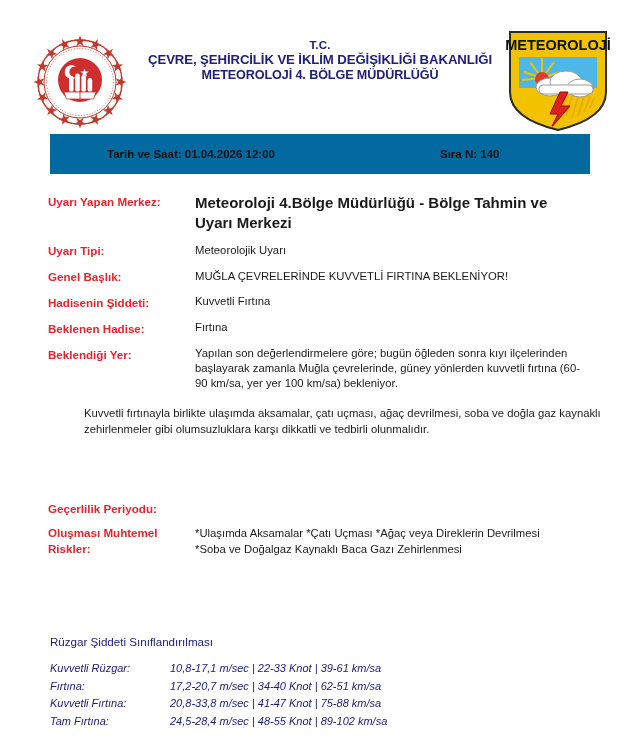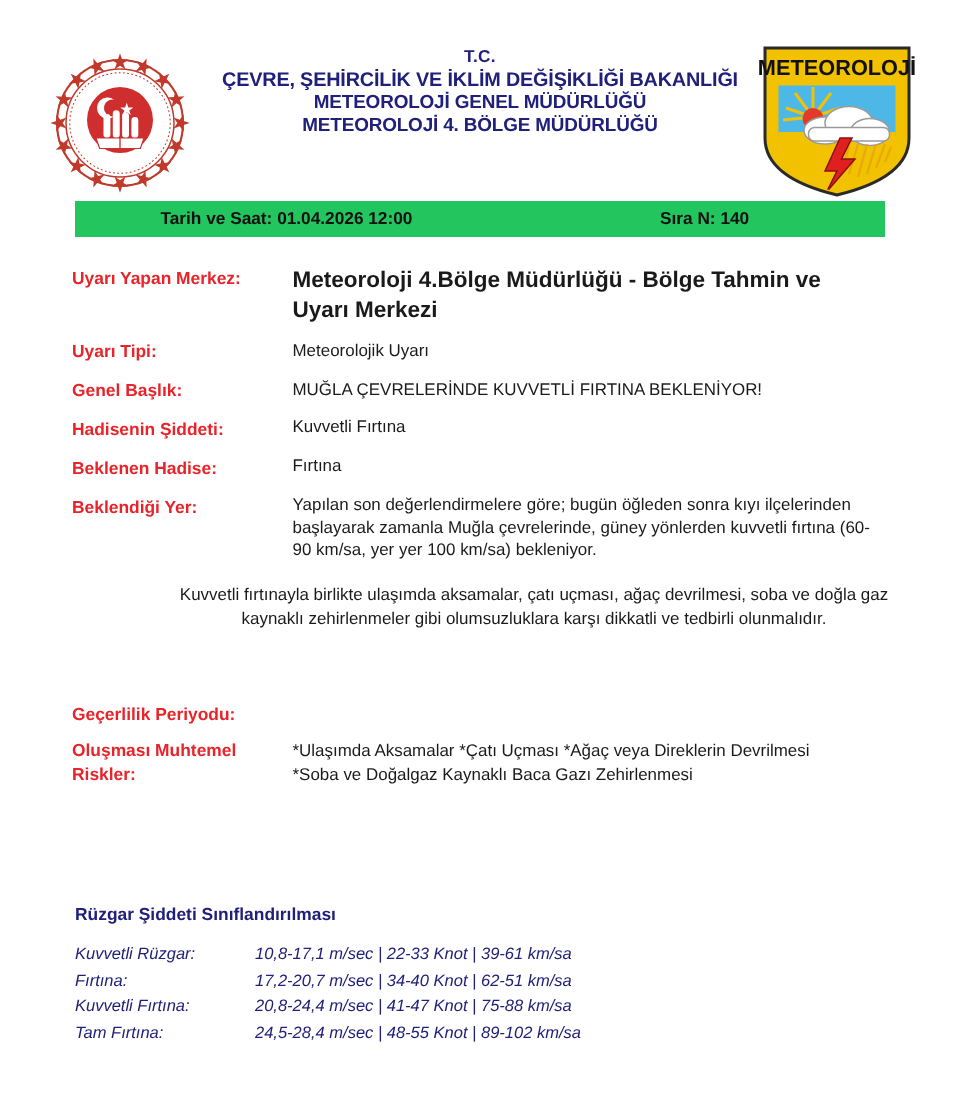--- a/index.html
+++ b/index.html
@@ -59,22 +59,22 @@
   .header-text .l2,
   .header-text .l3 {
     font-size: 12.6px;
     font-weight: bold;
     letter-spacing: -.1px;
   }
 
   
   .banner {
     margin: 16px 50px 0 50px;
-    height: 24px;
-    background: #22c55e;
+    height: 40px;
+    background: #0369a1;
     display: flex;
     align-items: center;
     position: relative;
   }
   .banner-date {
     position: absolute;
     left: 57px;
     font-size: 11.5px;
     font-weight: bold;
     color: #111;
@@ -108,47 +108,46 @@
   }
   .row .value {
     flex: 1;
     font-size: 11.3px;
     line-height: 1.33;
     color: #1a1a1a;
   }
   .row .value.bold { font-weight: bold; font-size: 15px; }
 
   .para {
-    padding-left: 110px;
+    padding-left: 84px;
     padding-right: 38px;
     font-size: 11.3px;
     line-height: 1.42;
     color: #1a1a1a;
-    margin-bottom: 4px;
-    text-align: center;
+    margin-bottom: 20px;
   }
   .para.second { margin-top: 14px; }
 
   .gap-block { height: 24px; }
 
   .row.tight { margin-bottom: 9px; }
   .row .value.risks {
     padding-right: 38px;
     line-height: 1.42;
   }
 
   
   .wind {
     margin-top: 78px;
     padding-left: 50px;
   }
   .wind h3 {
     margin: 0 0 13px 0;
     font-size: 11.6px;
-    font-weight: bold;
+    font-weight: normal;
     color: #20207a;
   }
   .wind table {
     border-collapse: collapse;
   }
   .wind td {
     font-size: 11px;
     font-style: italic;
     color: #20207a;
     padding: 0 0 2px 0;
@@ -202,21 +201,20 @@
         <rect x="61.6" y="48" width="4.6" height="14" rx="2.3"></rect>
       </g>
       <path d="M38 62h32l-2.4 7H40.4z" fill="#fff" stroke="#cf2e2e" stroke-width=".8"></path>
       <line x1="54" y1="62" x2="54" y2="69" stroke="#cf2e2e" stroke-width=".9"></line>
     </svg>
   </div>
 
   <div class="header-text">
     <div class="tc">T.C.</div>
     <div class="l1">ÇEVRE, ŞEHİRCİLİK VE İKLİM DEĞİŞİKLİĞİ BAKANLIĞI</div>
-    <div class="l2">METEOROLOJİ GENEL MÜDÜRLÜĞÜ</div>
     <div class="l3">METEOROLOJİ 4. BÖLGE MÜDÜRLÜĞÜ</div>
   </div>
 
   <div class="met-logo">
     <svg viewBox="0 0 104 102" width="104" height="102" aria-hidden="true">
       <defs>
         <clipPath id="shieldClip">
           <path d="M6 4h92v58c0 20-22 30-46 36C28 92 6 82 6 62z"></path>
         </clipPath>
       </defs>
@@ -319,21 +317,21 @@
         <tr>
           <td class="wt-name">Kuvvetli Rüzgar:</td>
           <td class="wt-vals">10,8-17,1 m/sec | 22-33 Knot | 39-61 km/sa</td>
         </tr>
         <tr>
           <td class="wt-name">Fırtına:</td>
           <td class="wt-vals">17,2-20,7 m/sec | 34-40 Knot | 62-51 km/sa</td>
         </tr>
         <tr>
           <td class="wt-name">Kuvvetli Fırtına:</td>
-          <td class="wt-vals">20,8-24,4 m/sec | 41-47 Knot | 75-88 km/sa</td>
+          <td class="wt-vals">20,8-33,8 m/sec | 41-47 Knot | 75-88 km/sa</td>
         </tr>
         <tr>
           <td class="wt-name">Tam Fırtına:</td>
           <td class="wt-vals">24,5-28,4 m/sec | 48-55 Knot | 89-102 km/sa</td>
         </tr>
       </tbody>
   </table>
 </div>
 
 </body></html>

